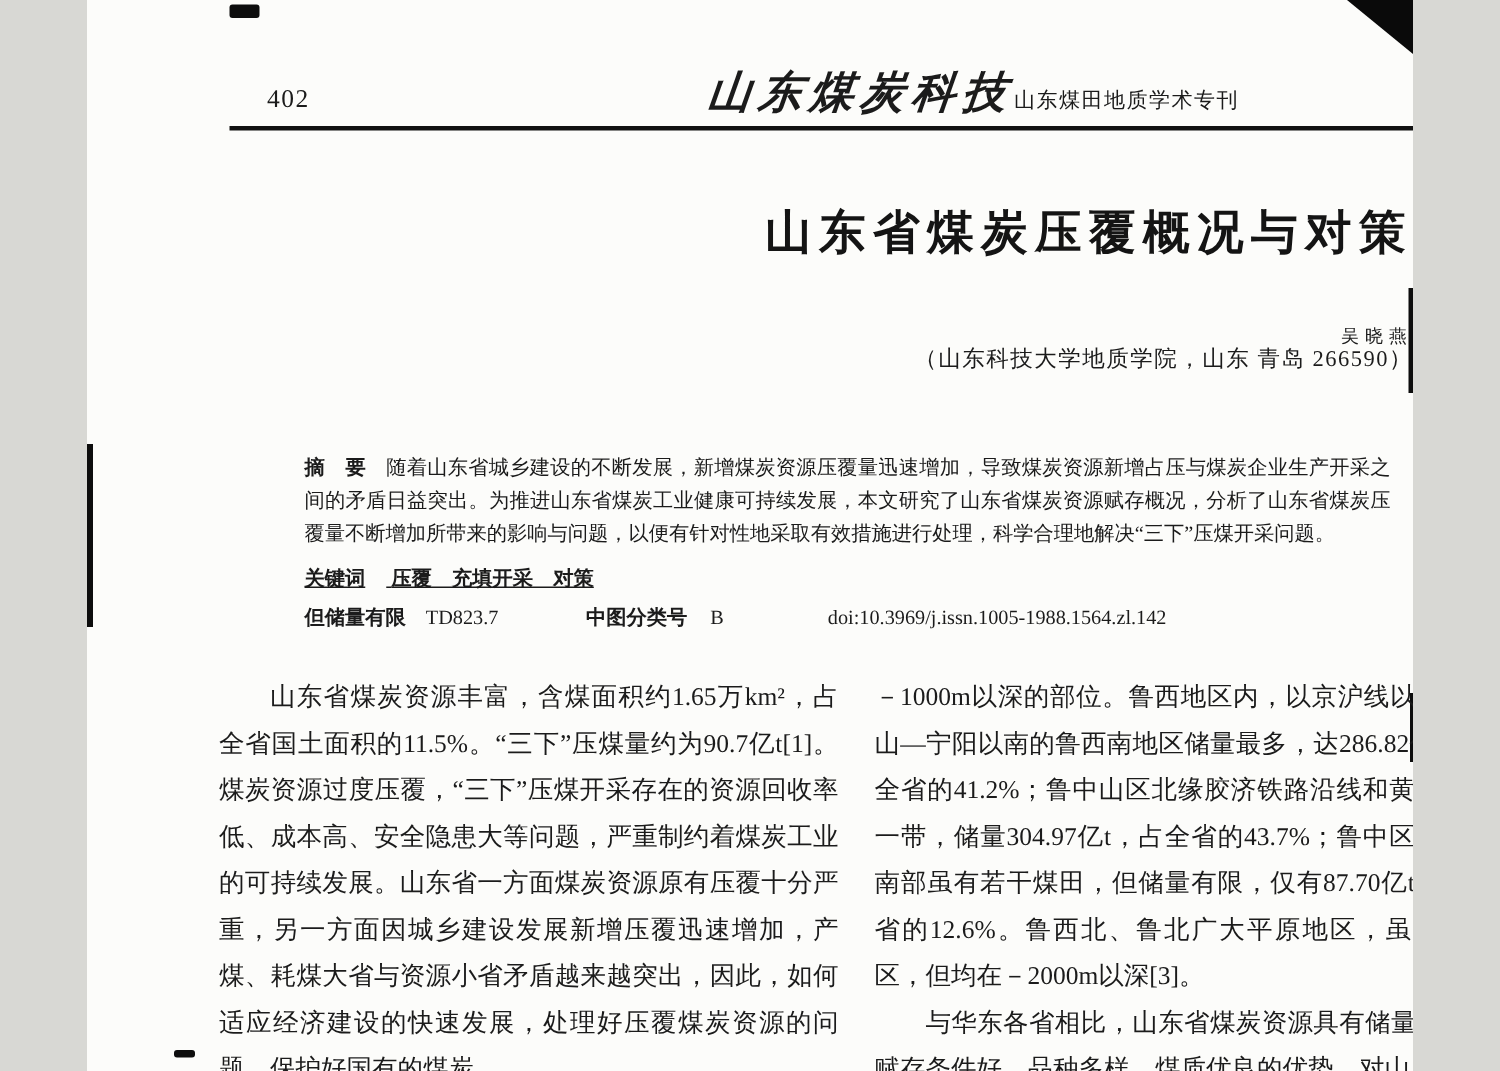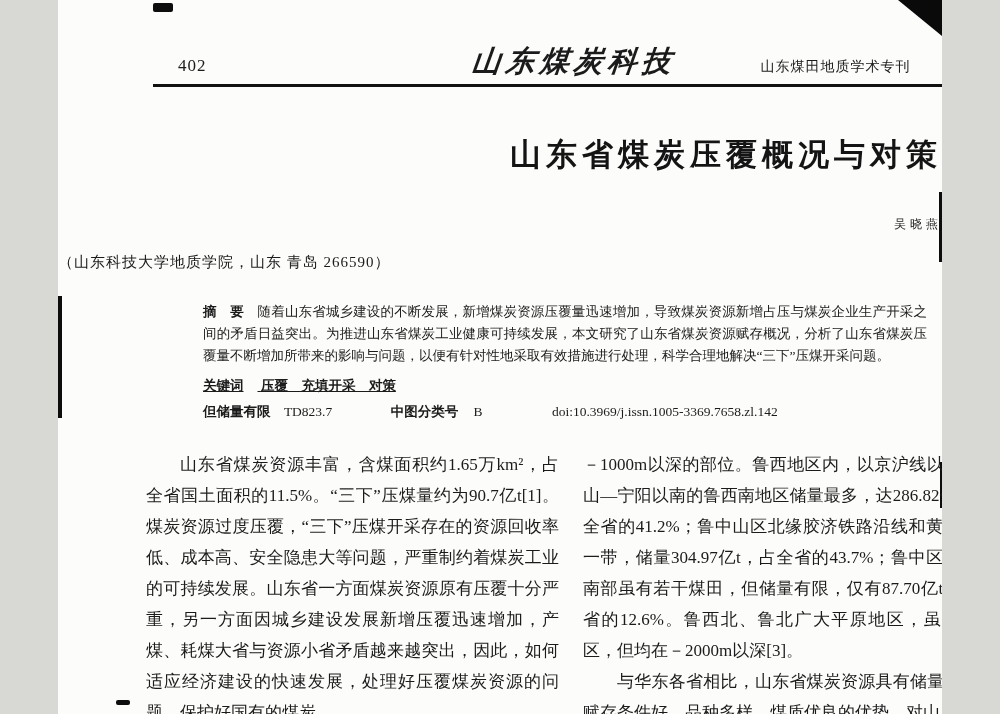--- a/index.html
+++ b/index.html
@@ -35,41 +35,41 @@
   }
   .page-number { font-size: 17px; padding-left: 25px; letter-spacing: 1px; }
   .journal-name {
     display: inline-block;
     font-size: 29px; font-weight: bold; font-style: italic;
     transform: skewX(-6deg);
     letter-spacing: 5px;
     font-family: "DejaVu Serif", serif;
     white-space: nowrap;
   }
-  .issue-label { text-align: center; font-size: 14px; letter-spacing: 1px; }
+  .issue-label { text-align: left; font-size: 14px; letter-spacing: 1px; }
   .header-rule {
     position: absolute; top: 84px; left: 95px; width: 842px; height: 3px;
     background: #111;
   }
 
   
   .article-title {
     position: absolute; top: 134px; left: 0; width: 100%;
     margin: 0; text-align: right;
     font-size: 31px; font-weight: bold; letter-spacing: 5px;
     font-family: "Liberation Sans", sans-serif;
     color: #141414;
   }
   .article-author {
     position: absolute; top: 216px; left: 0; width: 100%;
     text-align: right; font-size: 12px; letter-spacing: 4px;
   }
   .article-affiliation {
-    position: absolute; top: 253px; left: 0; width: 100%;
-    text-align: left; font-size: 15px; letter-spacing: 1px;
+    position: absolute; top: 230px; left: 0; width: 100%;
+    text-align: right; font-size: 15px; letter-spacing: 1px;
   }
 
   
   .meta-block {
     position: absolute; top: 301px; left: 145px; width: 724px;
     font-size: 13.5px; line-height: 22px;
   }
   .meta-block .label { font-weight: bold; }
   .abstract { margin: 0; text-align: justify; }
   .abstract .label { margin-right: 10px; }
@@ -122,21 +122,21 @@
     </p>
     <p class="keywords-line">
       <span class="label">关键词</span>
       <span class="keywords-values">压覆　充填开采　对策</span>
     </p>
     <p class="clc-line">
       <span class="label">但储量有限</span>
       <span class="clc-value">TD823.7</span>
       <span class="label doc-code-label">中图分类号</span>
       <span class="doc-code-value">B</span>
-      <span class="doi">doi:10.3969/j.issn.1005-3369.7658.zl.142</span>
+      <span class="doi">doi:10.3969/j.issn.1005-1988.1564.zl.142</span>
     </p>
   </section>
 
   <main class="body-columns">
     <div class="column">
       <p class="para indent">山东省煤炭资源丰富，含煤面积约1.65万km²，占全省国土面积的11.5%。“三下”压煤量约为90.7亿t[1]。煤炭资源过度压覆，“三下”压煤开采存在的资源回收率低、成本高、安全隐患大等问题，严重制约着煤炭工业的可持续发展。山东省一方面煤炭资源原有压覆十分严重，另一方面因城乡建设发展新增压覆迅速增加，产煤、耗煤大省与资源小省矛盾越来越突出，因此，如何适应经济建设的快速发展，处理好压覆煤炭资源的问题，保护好国有的煤炭</p>
     </div>
     <div class="column">
       <p class="para">－1000m以深的部位。鲁西地区内，以京沪线以西，梁山—宁阳以南的鲁西南地区储量最多，达286.82亿t，占全省的41.2%；鲁中山区北缘胶济铁路沿线和黄河沿岸一带，储量304.97亿t，占全省的43.7%；鲁中区北部及南部虽有若干煤田，但储量有限，仅有87.70亿t，占全省的12.6%。鲁西北、鲁北广大平原地区，虽有含煤区，但均在－2000m以深[3]。</p>
       <p class="para indent">与华东各省相比，山东省煤炭资源具有储量较多、赋存条件好、品种多样、煤质优良的优势，对山</p>

